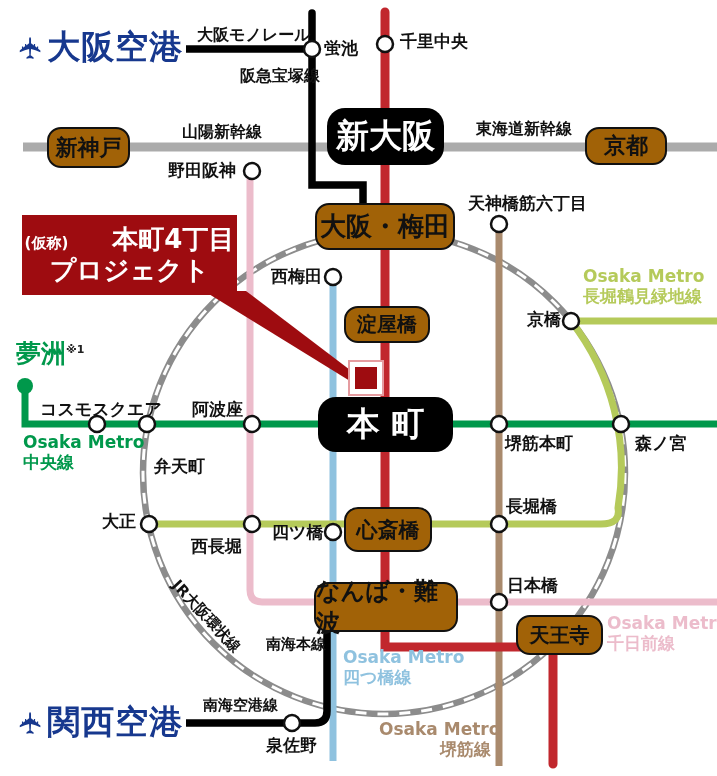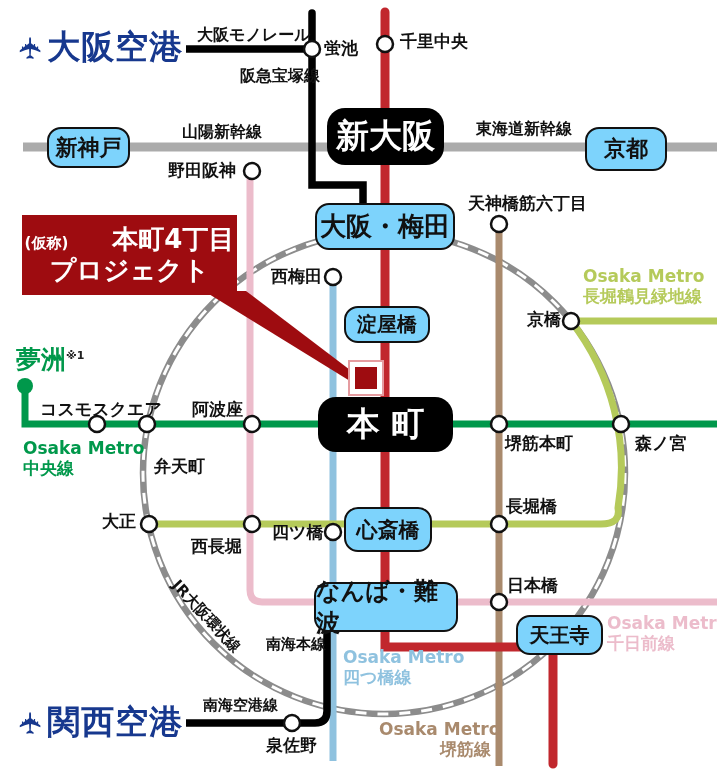--- a/index.html
+++ b/index.html
@@ -20,29 +20,29 @@
   .ln-sakaisuji{stroke:var(--sakaisuji-brown);stroke-width:7;}
   .station-dot{fill:#fff;stroke:#111;stroke-width:2.5;}
   .terminus-dot{fill:var(--chuo-green);stroke:none;}
   .pointer{fill:var(--project-red);stroke:none;}
   
   .lbl{position:absolute;font-size:17px;font-weight:600;white-space:nowrap;line-height:1.15;}
   .sm{font-size:15px;font-weight:600;}
   .xs{font-size:16px;font-weight:600;}
   .b{font-weight:700;}
   .c-midosuji{color:var(--midosuji-red);}
-  .c-chuo{color:var(--chuo-green);margin-top:6px;}
+  .c-chuo{color:var(--chuo-green);}
   .c-nagahori{color:var(--nagahori-yellowgreen);}
   .c-yotsubashi{color:var(--yotsubashi-blue);}
   .c-sennichimae{color:var(--sennichimae-pink);}
   .c-sakaisuji{color:var(--sakaisuji-brown);}
   .airport{position:absolute;font-size:33px;font-weight:800;color:var(--airport-blue);
            display:flex;align-items:center;gap:4px;white-space:nowrap;letter-spacing:1px;}
   .plane{display:inline-block;transform:rotate(-90deg);font-size:30px;font-weight:400;}
-  .stbox{position:absolute;background:#7dd3fc;border:2.5px solid #111;border-radius:14px;
+  .stbox{position:absolute;background:#a16207;border:2.5px solid #111;border-radius:14px;
          display:flex;align-items:center;justify-content:center;font-weight:700;
          box-sizing:border-box;z-index:4;}
   .stbox.dark{background:#000;color:#fff;border:none;border-radius:18px;}
   .project-box{position:absolute;left:22px;top:215px;width:215px;height:80px;
          background:var(--project-red);color:#fff;display:flex;flex-direction:column;
          align-items:center;justify-content:center;z-index:5;line-height:1.2;}
   .project-box .row1{display:flex;align-items:baseline;font-weight:700;gap:44px;}
   .project-box .prefix{font-size:15px;}
   .project-box .big{font-size:26px;}
   .marker{position:absolute;left:348px;top:360px;width:36px;height:36px;box-sizing:border-box;
@@ -155,21 +155,21 @@
   <div class="lbl" style="left:505px;top:434px;">堺筋本町</div>
   <div class="lbl" style="left:635px;top:434px;">森ノ宮</div>
   <div class="lbl" style="left:102px;top:512px;">大正</div>
   <div class="lbl" style="left:191px;top:537px;">西長堀</div>
   <div class="lbl" style="left:272px;top:523px;">四ツ橋</div>
   <div class="lbl" style="left:506px;top:497px;">長堀橋</div>
   <div class="lbl" style="left:507px;top:576px;">日本橋</div>
   <div class="lbl" style="left:266px;top:736px;">泉佐野</div>
 
   <div class="stbox" style="left:47px;top:127px;width:83px;height:41px;font-size:22px;">新神戸</div>
-  <div class="stbox" style="left:585px;top:127px;width:82px;height:44px;font-size:22px;text-align:right;">京都</div>
+  <div class="stbox" style="left:585px;top:127px;width:82px;height:38px;font-size:22px;text-align:right;">京都</div>
   <div class="stbox dark" style="left:327px;top:108px;width:117px;height:57px;font-size:33px;">新大阪</div>
   <div class="stbox" style="left:315px;top:203px;width:140px;height:47px;font-size:26px;">大阪・梅田</div>
   <div class="stbox" style="left:344px;top:306px;width:86px;height:37px;font-size:20px;">淀屋橋</div>
   <div class="stbox dark" style="left:318px;top:397px;width:135px;height:55px;font-size:33px;">本 町</div>
   <div class="stbox" style="left:314px;top:582px;width:144px;height:50px;font-size:24px;">なんば・難波</div>
   <div class="stbox" style="left:344px;top:507px;width:88px;height:45px;font-size:21px;">心斎橋</div>
   <div class="stbox" style="left:516px;top:615px;width:87px;height:40px;font-size:20px;">天王寺</div>
 
   <div class="project-box">
     <div class="row1">

